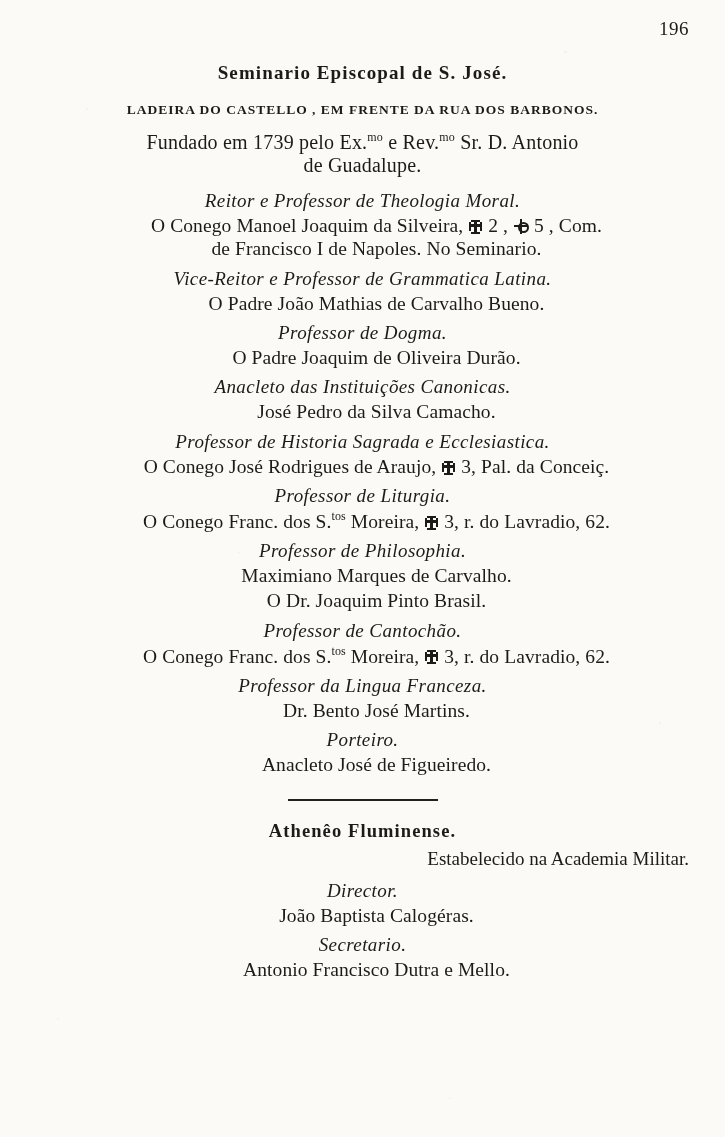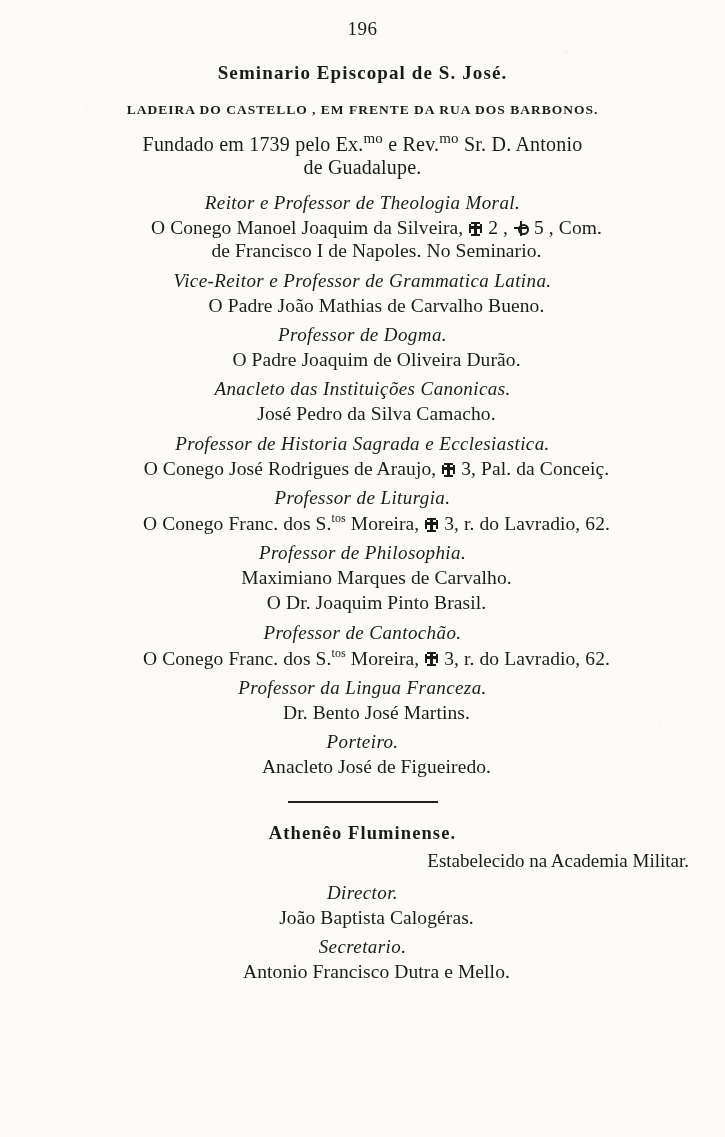--- a/index.html
+++ b/index.html
@@ -34,21 +34,21 @@
       radial-gradient(circle at 33% 47%, rgba(120,110,90,0.05) 0 1px, transparent 1.2px),
       radial-gradient(circle at 91% 62%, rgba(120,110,90,0.05) 0 1px, transparent 1.2px),
       radial-gradient(circle at 8% 88%, rgba(120,110,90,0.05) 0 1px, transparent 1.2px),
       radial-gradient(circle at 62% 95%, rgba(120,110,90,0.045) 0 1px, transparent 1.2px);
   }
   .content {
     position: relative;
     padding: 0 36px;
   }
   .page-number {
-    text-align: center;
+    text-align: right;
     font-size: 19px;
     letter-spacing: 0.5px;
     margin-top: 18px;
     margin-bottom: 22px;
   }
   .section-title {
     text-align: center;
     font-family: "Liberation Serif", serif;
     font-weight: bold;
     font-size: 19px;
@@ -64,21 +64,21 @@
     margin-top: 18px;
   }
   .found-line {
     text-align: center;
     font-size: 20px;
     line-height: 1.18;
     margin-bottom: 12px;
     letter-spacing: 0.2px;
   }
   .found-line sup {
-    font-size: 15px;
+    font-size: 12px;
     vertical-align: super;
     margin-top: 12px;
   }
   .role {
     text-align: center;
     font-style: italic;
     font-size: 19px;
     letter-spacing: 0.4px;
     margin-top: 7px;
     margin-bottom: 2px;

